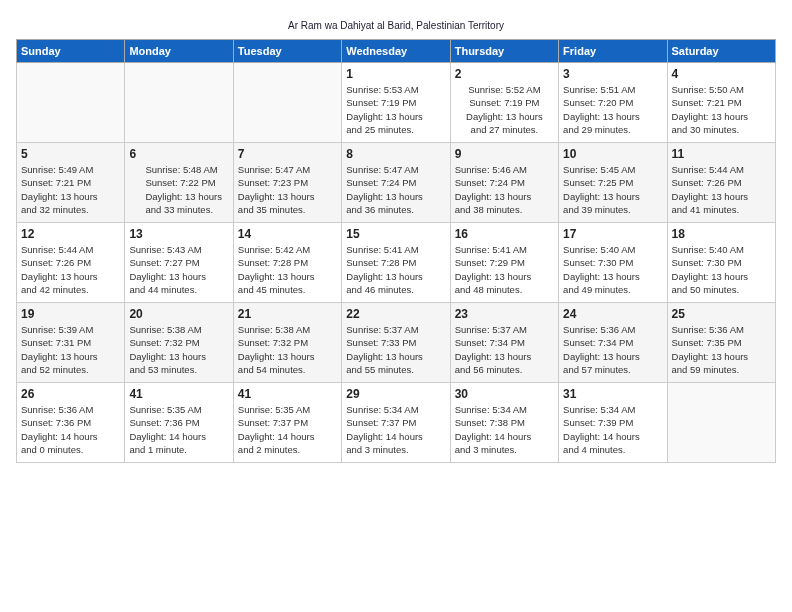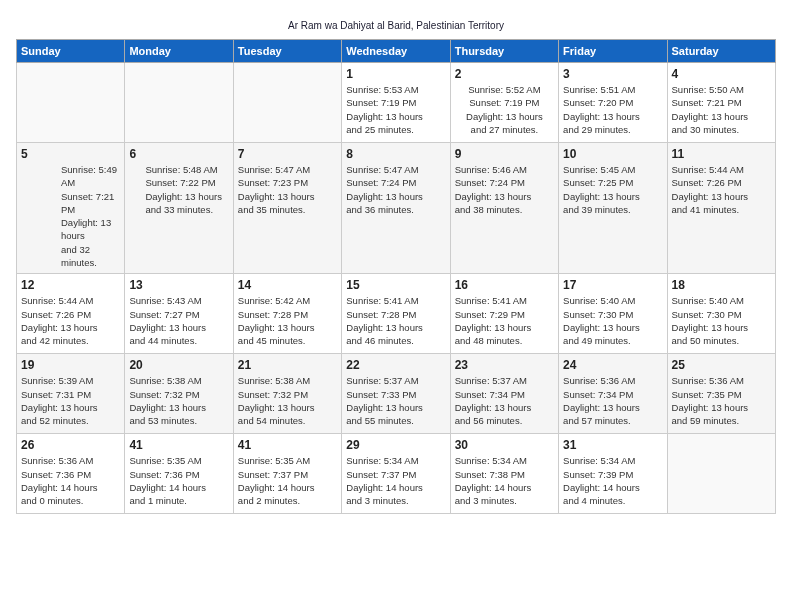--- a/index.html
+++ b/index.html
@@ -139,21 +139,21 @@
           <span class="day-num">4</span>
           <div class="day-info" style="white-space: pre-line;">Sunrise: 5:50 AM
 Sunset: 7:21 PM
 Daylight: 13 hours
 and 30 minutes.</div>
         </td>
       </tr>
       <tr>
         <td>
           <span class="day-num">5</span>
-          <div class="day-info" style="white-space: pre-line; margin-left: 40px;">Sunrise: 5:49 AM
+          <div class="day-info" style="white-space: pre-line;">Sunrise: 5:49 AM
 Sunset: 7:21 PM
 Daylight: 13 hours
 and 32 minutes.</div>
         </td>
         <td>
           <span class="day-num">6</span>
           <div class="day-info" style="white-space: pre-line; margin-left: 16px;">Sunrise: 5:48 AM
 Sunset: 7:22 PM
 Daylight: 13 hours
 and 33 minutes.</div>

